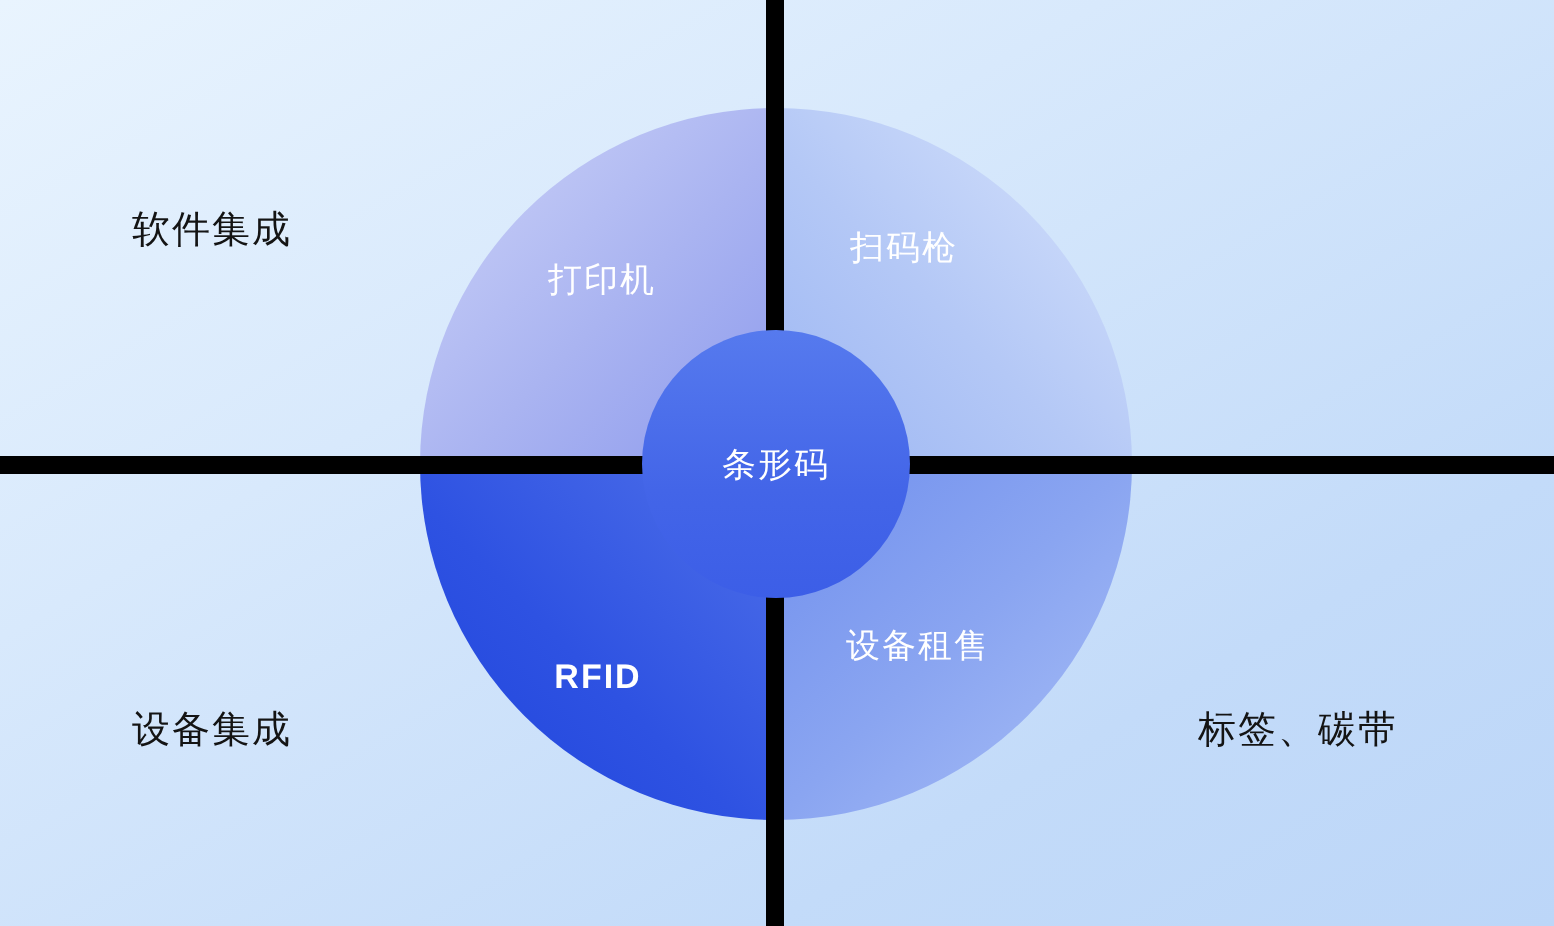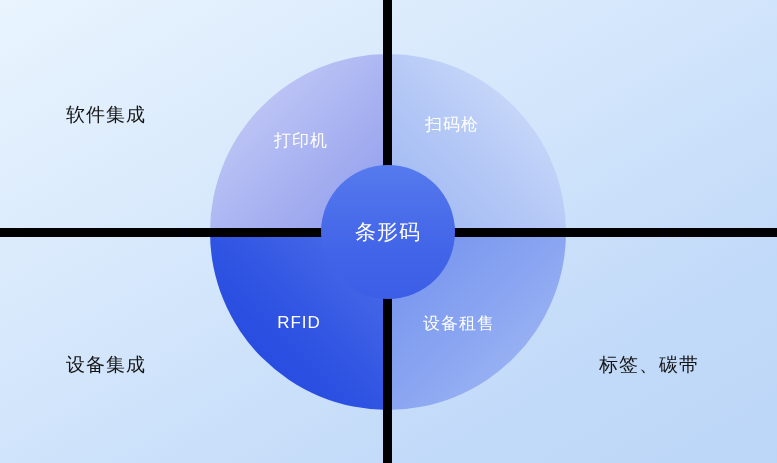--- a/index.html
+++ b/index.html
@@ -66,38 +66,38 @@
     height: 134px;
     border-radius: 50%;
     background: linear-gradient(180deg, #567aee 0%, #4365e8 60%, #3c5ee7 100%);
     z-index: 4;
     display: flex;
     align-items: center;
     justify-content: center;
   }
   .hub-label {
     color: #ffffff;
-    font-size: 21px;
+    font-size: 17px;
     letter-spacing: 1px;
     white-space: nowrap;
   }
 
   
   .segment-label {
     position: absolute;
     transform: translate(-50%, -50%);
     color: #ffffff;
     font-size: 17px;
     letter-spacing: 1px;
     white-space: nowrap;
     z-index: 3;
   }
   .seg-tl { left: 301px; top: 140px; }
   .seg-tr { left: 452px; top: 124px; }
-  .seg-bl { left: 299px; top: 323px; }
+  .seg-bl { left: 299px; top: 339px; font-weight: bold; }
   .seg-br { left: 459px; top: 323px; }
 
   
   .corner-label {
     position: absolute;
     transform: translate(-50%, -50%);
     color: #141414;
     font-size: 19px;
     letter-spacing: 1px;
     white-space: nowrap;

